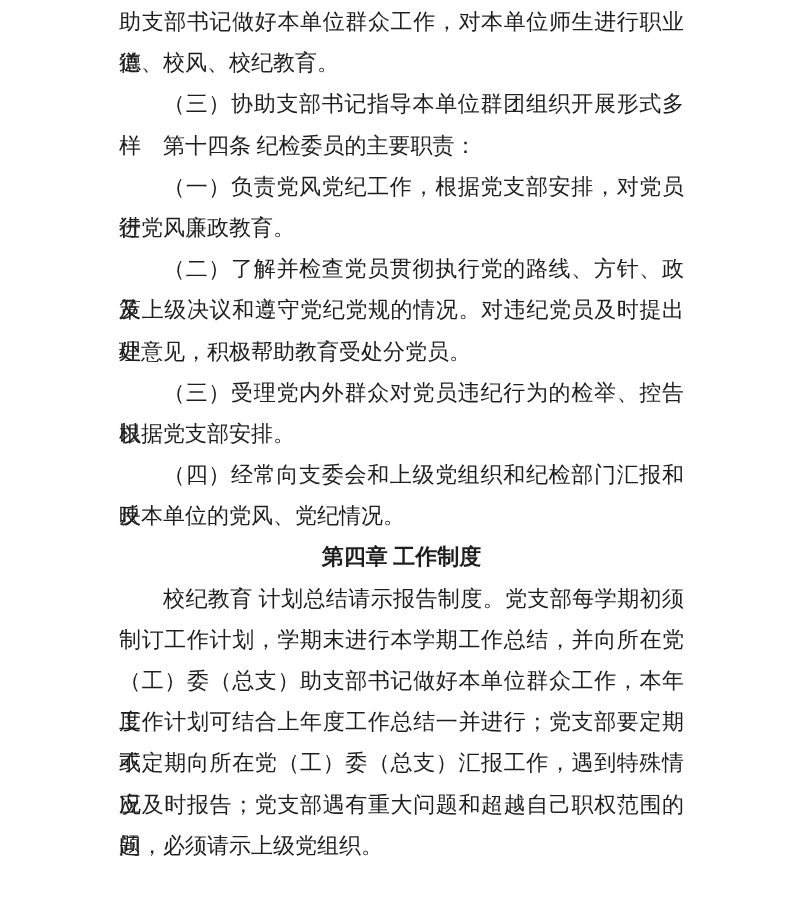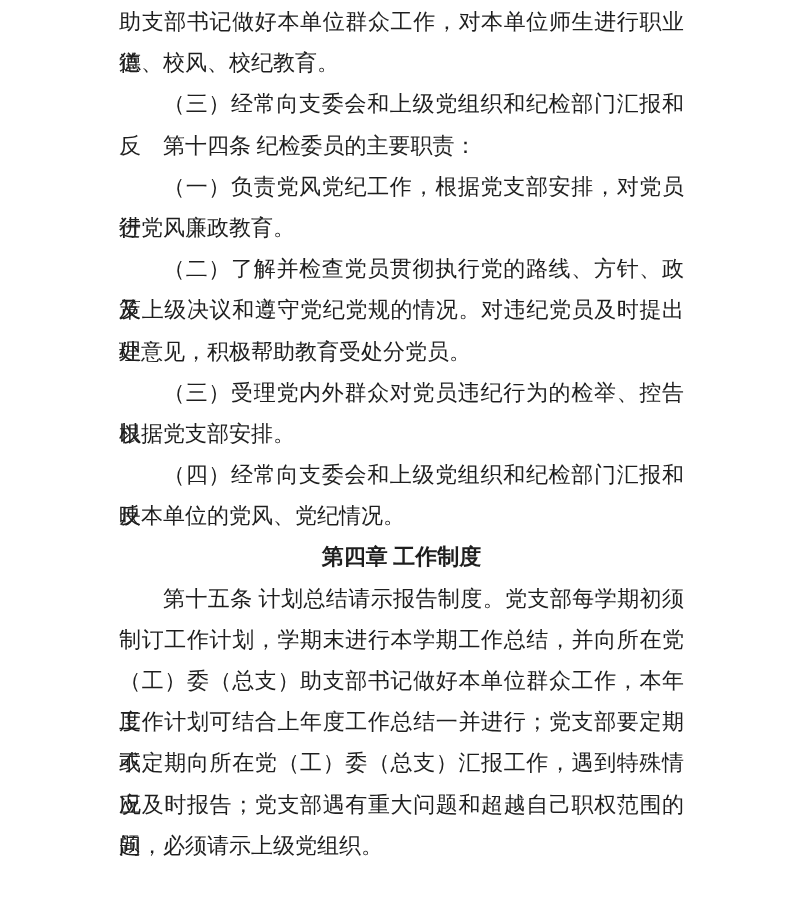--- a/index.html
+++ b/index.html
@@ -43,32 +43,32 @@
   .ind {
     text-indent: 2em;
   }
 </style>
 </head>
 <body>
 
 <div class="page">
   <div class="ln j">助支部书记做好本单位群众工作，对本单位师生进行职业道</div>
   <div class="ln l">德、校风、校纪教育。</div>
-  <div class="ln j ind">（三）经常向支委会和上级党组织和纪检部门汇报和反</div>
+  <div class="ln j ind">（三）协助支部书记指导本单位群团组织开展形式多样</div>
   <div class="ln l ind">第十四条 纪检委员的主要职责：</div>
   <div class="ln j ind">（一）负责党风党纪工作，根据党支部安排，对党员进</div>
   <div class="ln l">行党风廉政教育。</div>
   <div class="ln j ind">（二）了解并检查党员贯彻执行党的路线、方针、政策</div>
   <div class="ln j">及上级决议和遵守党纪党规的情况。对违纪党员及时提出处</div>
   <div class="ln l">理意见，积极帮助教育受处分党员。</div>
   <div class="ln j ind">（三）受理党内外群众对党员违纪行为的检举、控告以</div>
   <div class="ln l">根据党支部安排。</div>
   <div class="ln j ind">（四）经常向支委会和上级党组织和纪检部门汇报和反</div>
   <div class="ln l">映本单位的党风、党纪情况。</div>
   <div class="ln c">第四章 工作制度</div>
-  <div class="ln j ind">第十五条 计划总结请示报告制度。党支部每学期初须</div>
+  <div class="ln j ind">校纪教育 计划总结请示报告制度。党支部每学期初须</div>
   <div class="ln j">制订工作计划，学期末进行本学期工作总结，并向所在党</div>
   <div class="ln j">（工）委（总支）助支部书记做好本单位群众工作，本年度</div>
   <div class="ln j">工作计划可结合上年度工作总结一并进行；党支部要定期或</div>
   <div class="ln j">不定期向所在党（工）委（总支）汇报工作，遇到特殊情况</div>
   <div class="ln j">应及时报告；党支部遇有重大问题和超越自己职权范围的问</div>
   <div class="ln l">题，必须请示上级党组织。</div>
 </div>
 
 </body></html>

